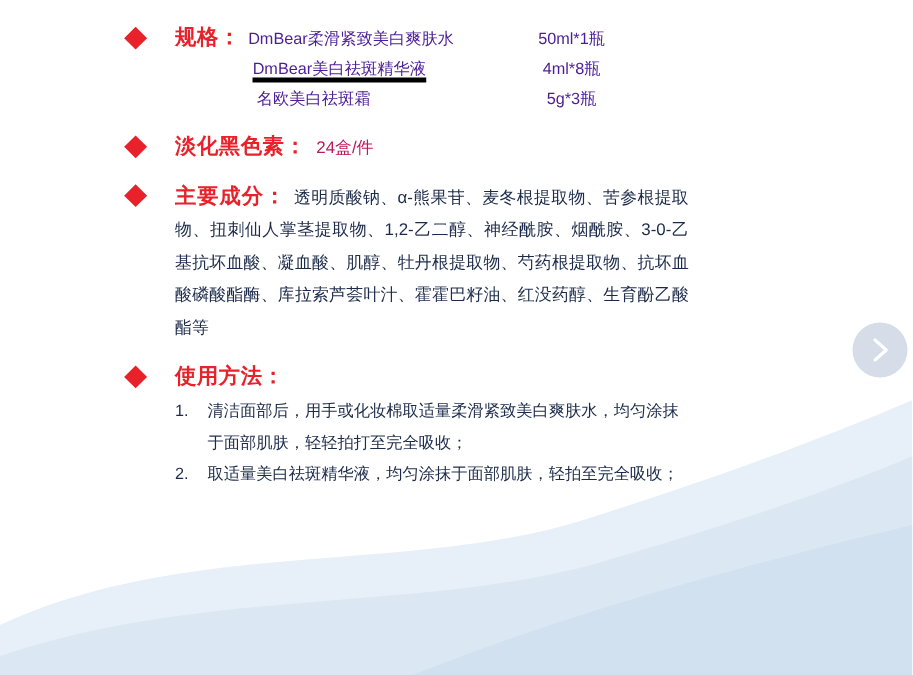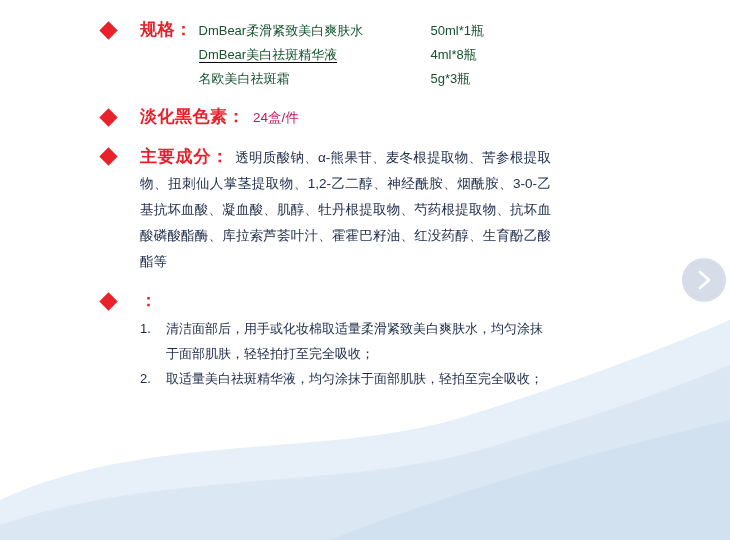--- a/index.html
+++ b/index.html
@@ -68,29 +68,30 @@
     font-size: 13.5px;
     line-height: 25px;
   }
 
   .spec-list {
     margin-top: 2px;
   }
   .spec-row {
     display: flex;
     font-size: 13px;
-    color: #14532d;
+    color: #4c1d95;
     line-height: 24px;
+    justify-content: center;
   }
   .spec-name {
     width: 232px;
     white-space: nowrap;
   }
   .spec-name .ul {
-    border-bottom: 1px solid #000000;
+    border-bottom: 4px solid #000000;
   }
   .spec-qty {
     white-space: nowrap;
   }
 
   .para {
     color: #1c2b4a;
     font-size: 13.5px;
     line-height: 26px;
     text-align: justify;
@@ -182,20 +183,21 @@
     <div class="diamond"></div>
     <div class="para">
       <span class="heading">主要成分</span><span class="heading colon">：</span><span style="display:inline-block;width:6px"></span><span>透明质酸钠、α-熊果苷、麦冬根提取物、苦参根提取物、扭刺仙人掌茎提取物、1,2-乙二醇、神经酰胺、烟酰胺、3-0-乙基抗坏血酸、凝血酸、肌醇、牡丹根提取物、芍药根提取物、抗坏血酸磷酸酯酶、库拉索芦荟叶汁、霍霍巴籽油、红没药醇、生育酚乙酸酯等</span>
     </div>
   </div>
 
 
   <div class="block">
     <div class="diamond"></div>
     <div class="row-line">
+      <span class="heading">使用方法</span>
       <span class="heading colon">：</span>
     </div>
     <ul class="num-list">
       <li class="num-item">
         <span class="num-idx">1.</span>
         <span class="num-body">清洁面部后，用手或化妆棉取适量柔滑紧致美白爽肤水，均匀涂抹于面部肌肤，轻轻拍打至完全吸收；</span>
       </li>
       <li class="num-item">
         <span class="num-idx">2.</span>
         <span class="num-body">取适量美白祛斑精华液，均匀涂抹于面部肌肤，轻拍至完全吸收；</span>

